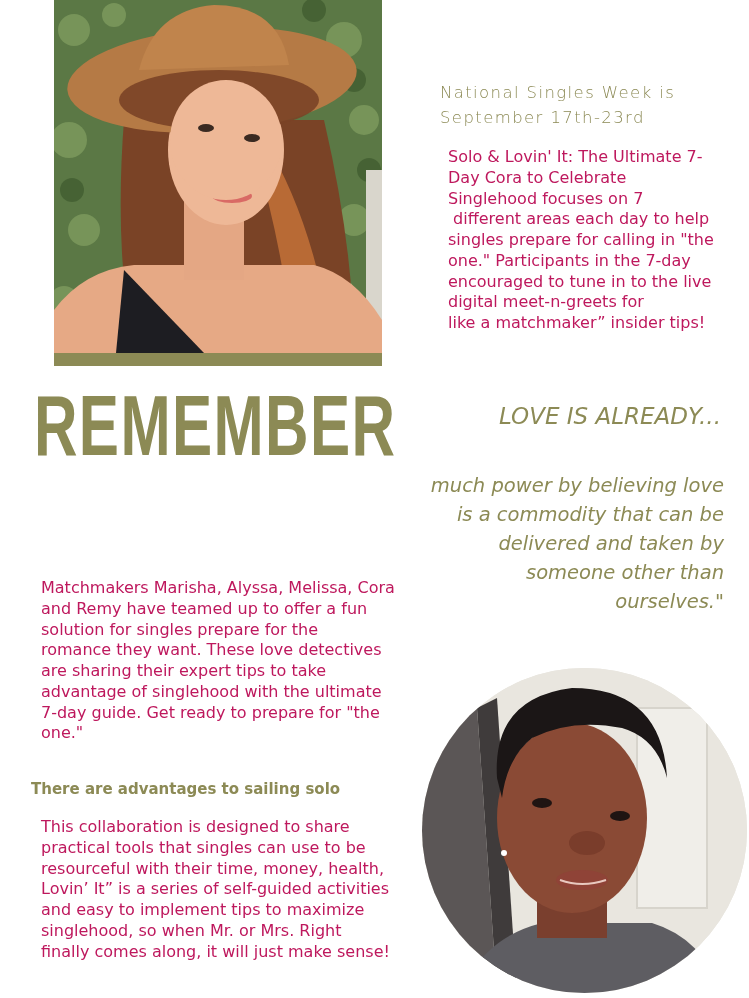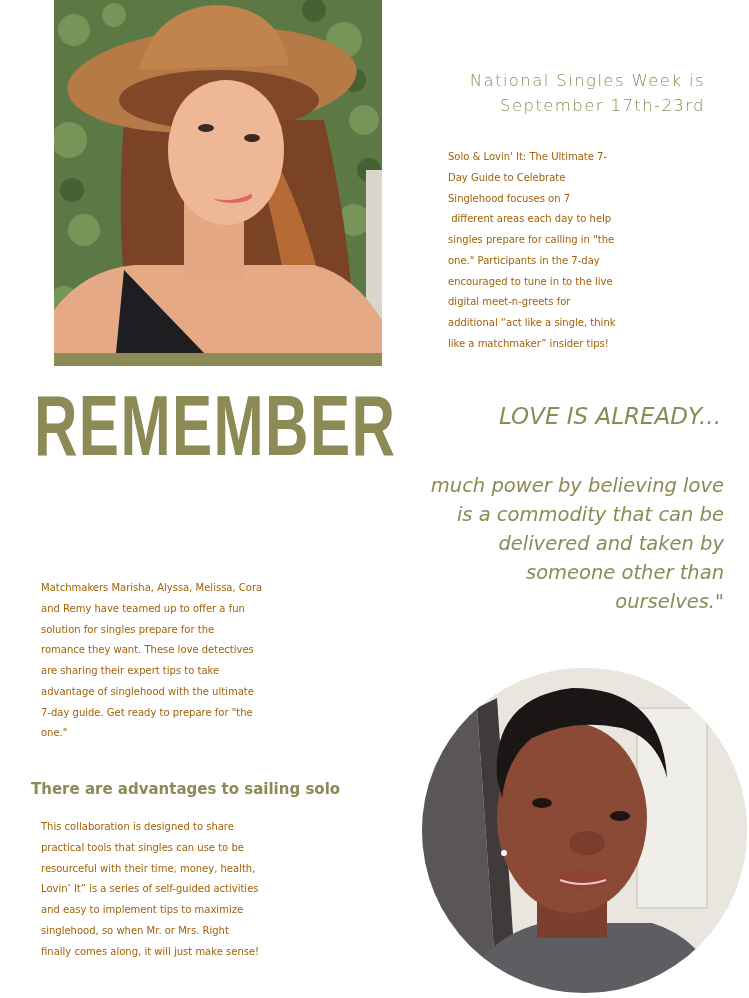--- a/index.html
+++ b/index.html
@@ -15,27 +15,27 @@
   .photo-bar { left: 54px; top: 353px; width: 328px; height: 13px; background: #8c8a55; }
 
   .remember {
     left: 34px; top: 383px; width: 356px; height: 84px;
     color: #8c8a55; font-family: "Liberation Sans", sans-serif; font-weight: 700;
     font-size: 86px; line-height: 84px; letter-spacing: 2px;
     transform-origin: left top; transform: scaleX(0.70); white-space: nowrap;
   }
 
   .nsw {
-    left: 440px; top: 68px; width: 265px; text-align: right;
+    left: 440px; top: 80px; width: 265px; text-align: left;
     color: #8c8a55; font-family: "DejaVu Sans", sans-serif; font-size: 16.5px; line-height: 25px;
     letter-spacing: 1.4px; font-weight: 300;
   }
 
   .para {
-    color: #a16207; font-family: "DejaVu Sans", sans-serif; font-size: 10px; line-height: 20.75px;
+    color: #be185d; font-family: "DejaVu Sans", sans-serif; font-size: 16px; line-height: 20.75px;
   }
   .para-solo { left: 448px; top: 147px; width: 260px; }
   .para-match { left: 41px; top: 578px; width: 335px; }
   .para-collab { left: 41px; top: 817px; width: 335px; }
   .para .ln { display: block; white-space: nowrap; }
 
   .love {
     left: 400px; top: 399px; width: 321px; text-align: right;
     color: #8c8a55; font-family: "DejaVu Sans", sans-serif; font-style: italic; font-weight: 300;
     font-size: 23px; line-height: 34px; white-space: nowrap;
@@ -115,28 +115,27 @@
 
 <div class="abs remember">REMEMBER</div>
 
 <div class="abs nsw">
   <div>National Singles Week is</div>
   <div>September 17th-23rd</div>
 </div>
 
 <div class="abs para para-solo">
   <span class="ln">Solo &amp; Lovin' It: The Ultimate 7-</span>
-  <span class="ln">Day Guide to Celebrate</span>
+  <span class="ln">Day Cora to Celebrate</span>
   <span class="ln">Singlehood focuses on 7</span>
   <span class="ln" style="white-space:pre"> different areas each day to help</span>
   <span class="ln">singles prepare for calling in "the</span>
   <span class="ln">one." Participants in the 7-day</span>
   <span class="ln">encouraged to tune in to the live</span>
   <span class="ln">digital meet-n-greets for</span>
-  <span class="ln">additional “act like a single, think</span>
   <span class="ln">like a matchmaker” insider tips!</span>
 </div>
 
 <div class="abs love">LOVE IS ALREADY...</div>
 <div class="abs quote">
   <span class="ln">much power by believing love</span>
   <span class="ln">is a commodity that can be</span>
   <span class="ln">delivered and taken by</span>
   <span class="ln">someone other than</span>
   <span class="ln">ourselves."</span>

